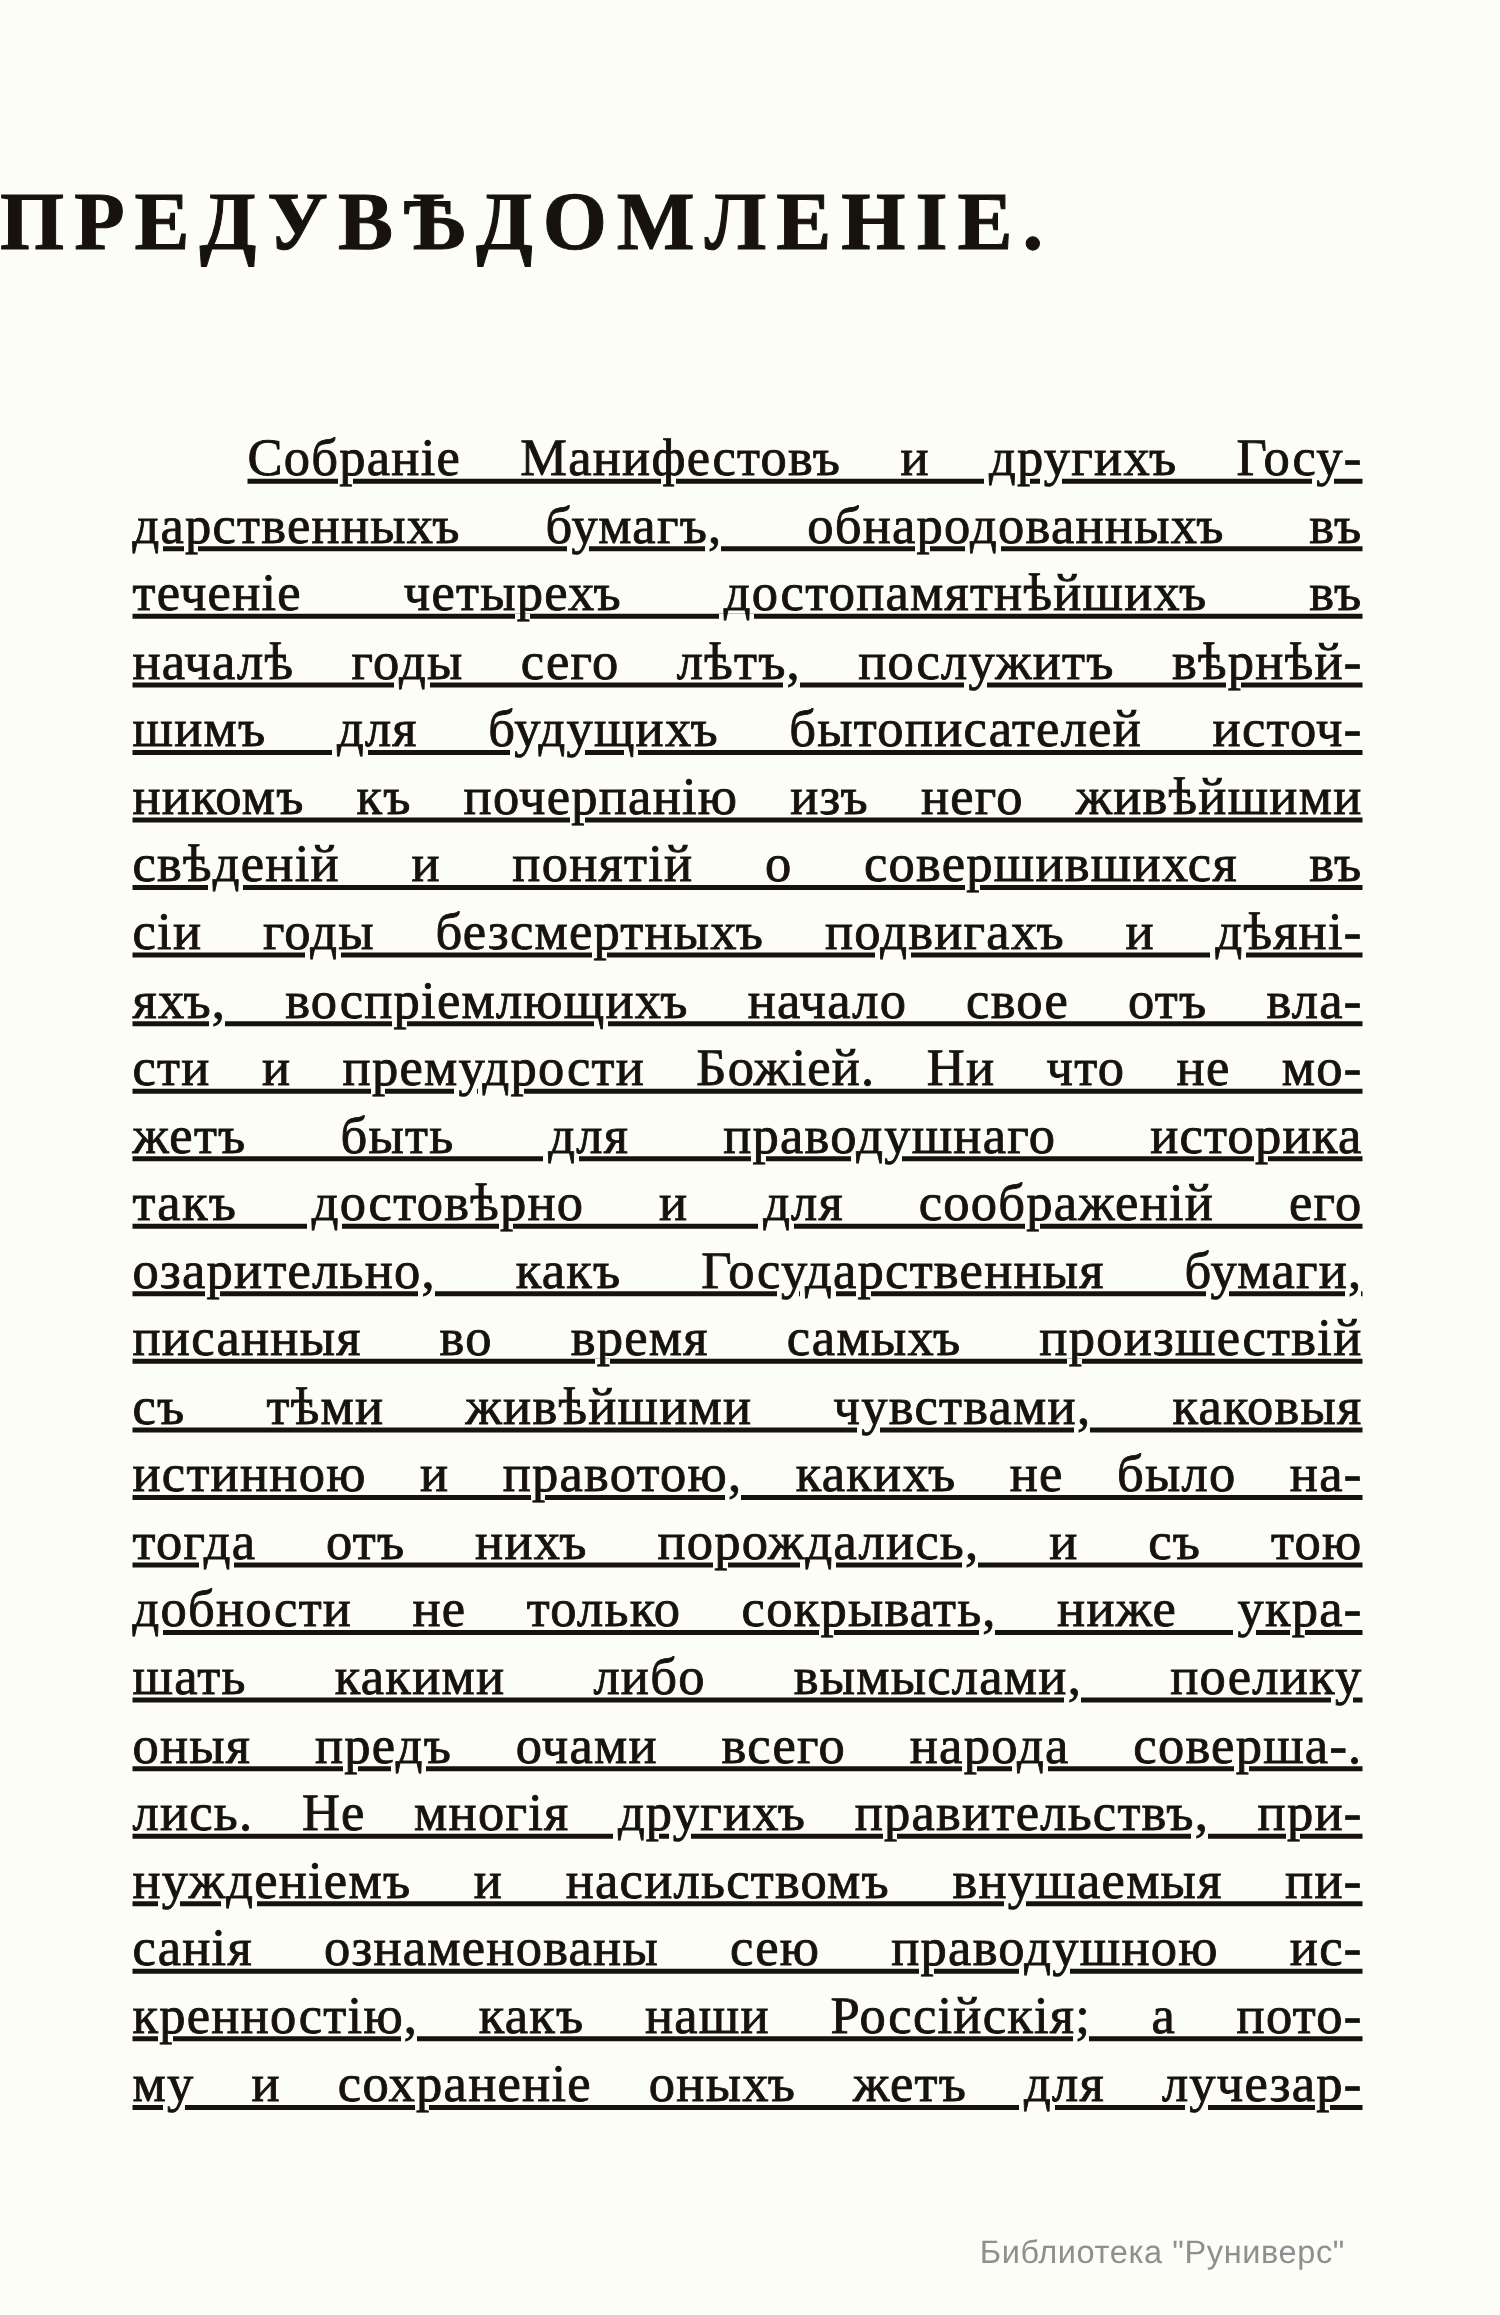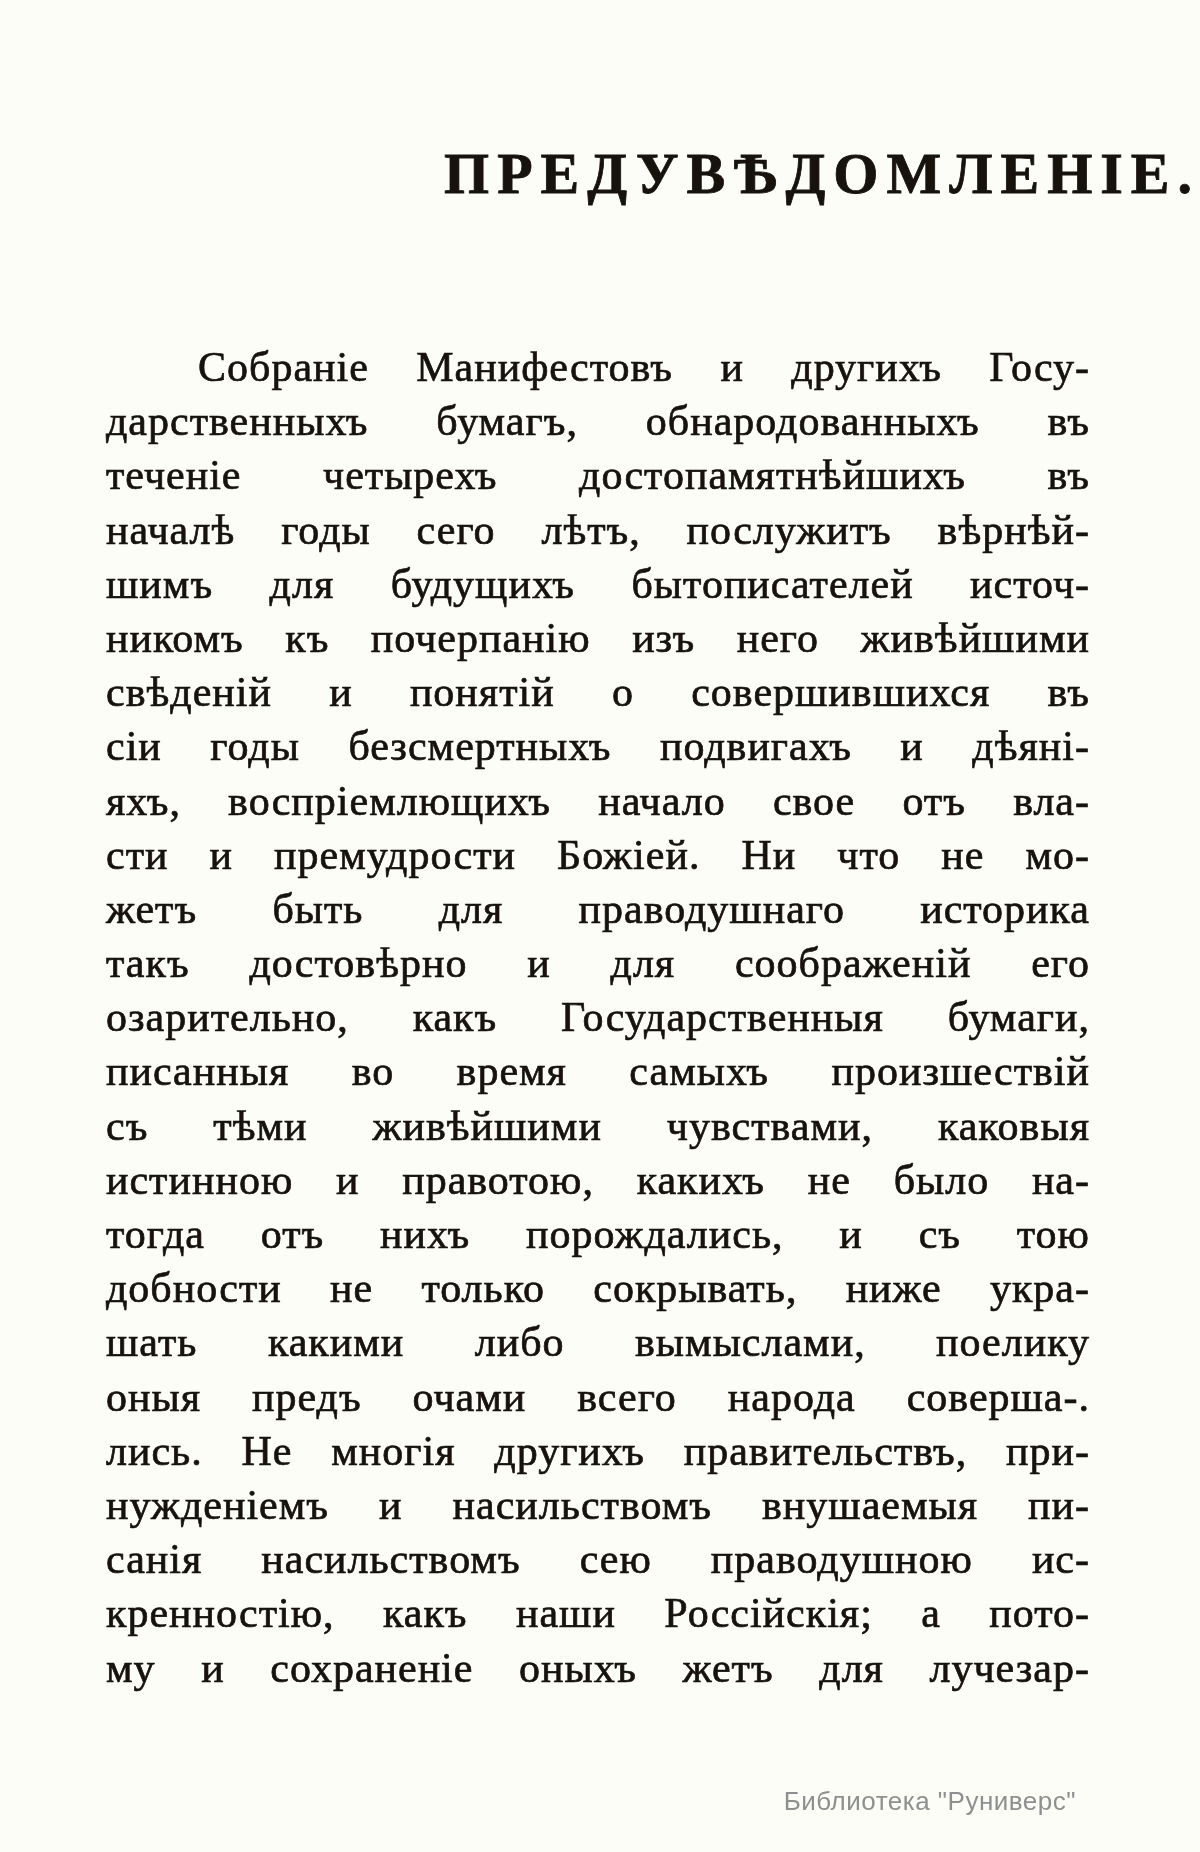--- a/index.html
+++ b/index.html
@@ -10,22 +10,22 @@
     background: #fbfdf6;
     overflow: hidden;
     font-family: "Liberation Serif", serif;
     color: #17130c;
   }
   .title {
     position: absolute;
     top: 145px;
     left: 0;
     width: 100%;
-    text-align: right;
-    font-size: 58px;
+    text-align: left;
+    font-size: 66px;
     line-height: 1;
     font-weight: bold;
     letter-spacing: 8px;
     white-space: nowrap;
     -webkit-text-stroke: 0.8px #17130c;
   }
   .bodytext {
     position: absolute;
     top: 340px;
     left: 106px;
@@ -33,20 +33,21 @@
     font-size: 42px;
     line-height: 54.2px;
     letter-spacing: 1px;
     -webkit-text-stroke: 0.7px #17130c;
   }
   .line {
     text-align: justify;
     text-align-last: justify;
     height: 54.2px;
     overflow: visible;
+    text-decoration: underline;
   }
   .line.first {
     padding-left: 92px;
   }
   .watermark {
     position: absolute;
     top: 1786px;
     right: 124px;
     font-family: "Liberation Sans", sans-serif;
     font-size: 26px;
@@ -77,19 +78,19 @@
       <div class="line">озарительно, какъ Государственныя бумаги,</div>
       <div class="line">писанныя во время самыхъ произшествій</div>
       <div class="line">съ тѣми живѣйшими чувствами, каковыя</div>
       <div class="line">истинною и правотою, какихъ не было на-</div>
       <div class="line">тогда отъ нихъ порождались, и съ тою</div>
       <div class="line">добности не только сокрывать, ниже укра-</div>
       <div class="line">шать какими либо вымыслами, поелику</div>
       <div class="line">оныя предъ очами всего народа соверша-.</div>
       <div class="line">лись. Не многія другихъ правительствъ, при-</div>
       <div class="line">нужденіемъ и насильствомъ внушаемыя пи-</div>
-      <div class="line">санія насильствомъ сею праводушною ис-</div>
+      <div class="line">санія ознаменованы сею праводушною ис-</div>
       <div class="line">кренностію, какъ наши Россійскія; а пото-</div>
       <div class="line">му и сохраненіе оныхъ жетъ для лучезар-</div>
     </div>
 
   <div class="watermark">Библиотека "Руниверс"</div>
 </div>
 
 </body></html>

